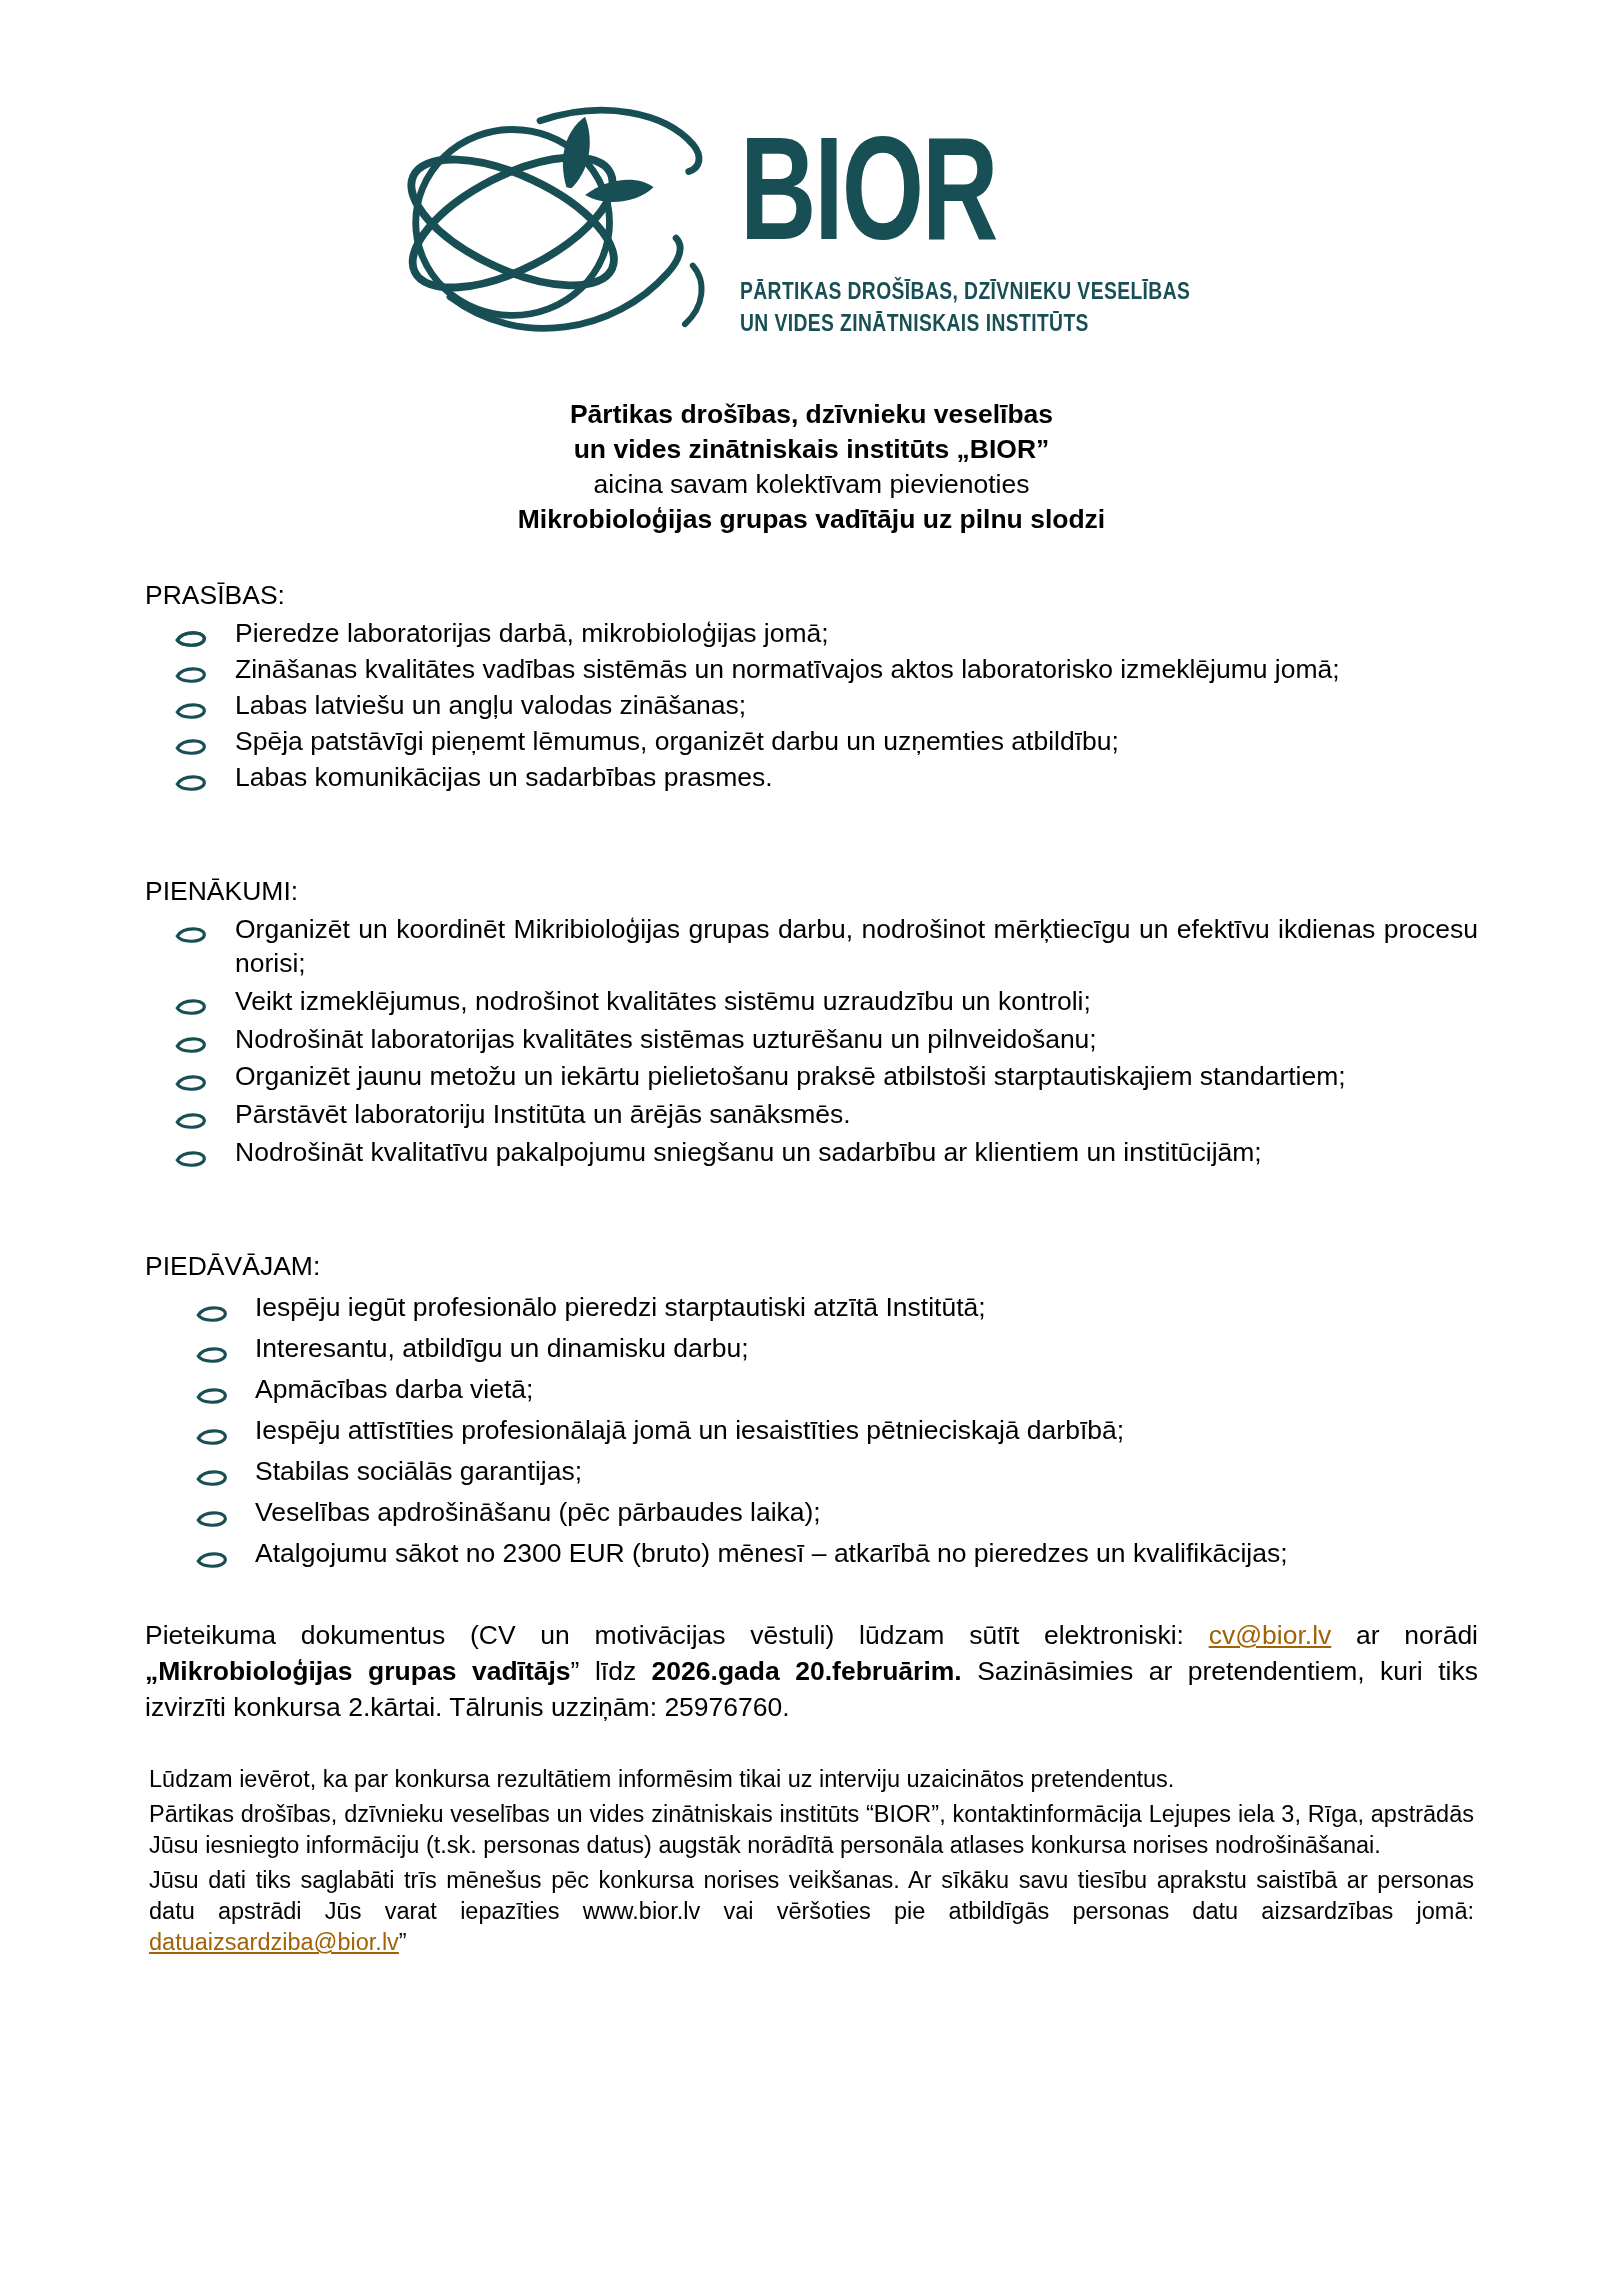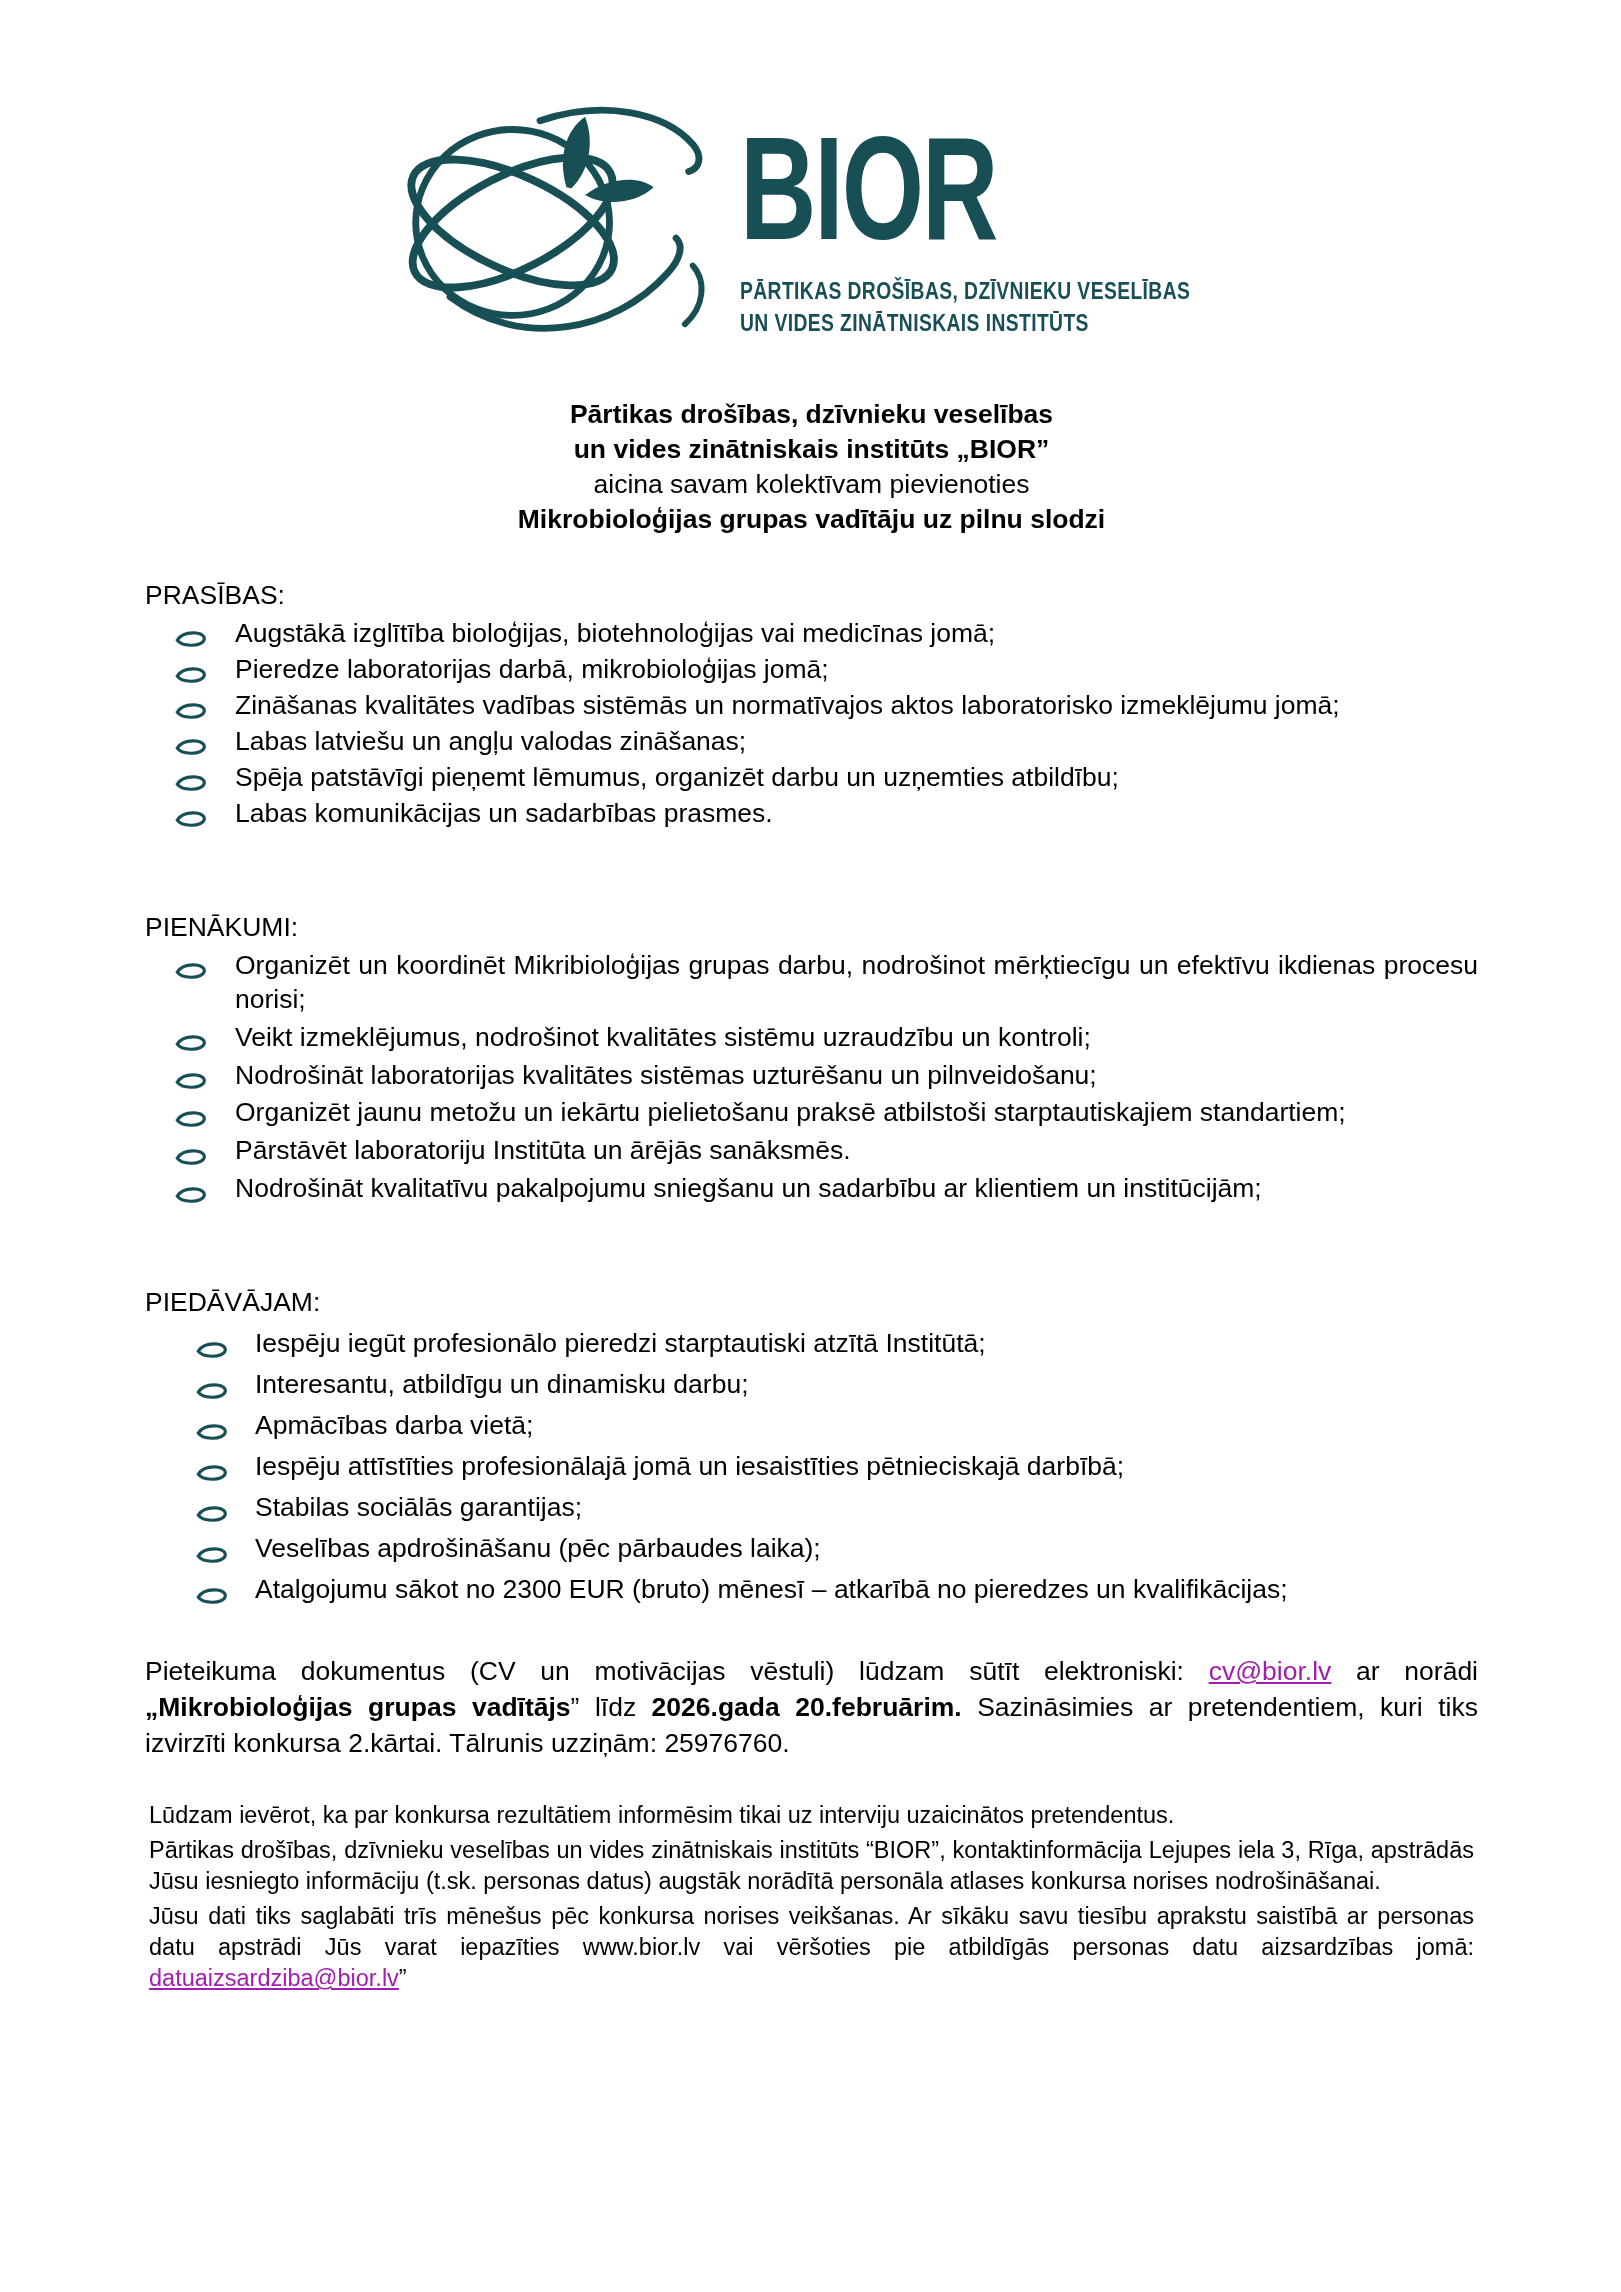--- a/index.html
+++ b/index.html
@@ -38,21 +38,21 @@
   ul.list li { position: relative; padding-left: 90px; margin-top: 2px; text-align: justify; }
   ul.list li .bullet { position: absolute; left: 30px; top: 6.9px; width: 32px; height: 18.6px; }
   ul.duties li { margin-top: 3.9px; }
   ul.offer  li { padding-left: 110px; margin-top: 7px; }
   ul.offer  li .bullet { left: 51px; }
 
   
   .apply { margin: 47px 0 0 0; font-size: 26.5px; line-height: 36px; text-align: justify; }
   .privacy { margin-top: 39px; font-size: 23.5px; line-height: 31px; text-align: justify; }
   .privacy p { margin: 4px; }
-  a.link { color: #a21caf; text-decoration: underline; cursor: pointer; }
+  a.link { color: #a16207; text-decoration: underline; cursor: pointer; }
 </style>
 </head>
 <body>
 
 <div class="page">
 
   <div class="logo-row">
     <div class="globe">
       <svg width="323" height="255" viewBox="0 0 330 260" aria-hidden="true">
         <g fill="none" stroke="#174f55" stroke-linecap="round">
@@ -83,21 +83,21 @@
     <div class="b">un vides zinātniskais institūts „BIOR”</div>
     <div>aicina savam kolektīvam pievienoties</div>
     <div class="b">Mikrobioloģijas grupas vadītāju uz pilnu slodzi</div>
   </div>
 
   <div>
     <div class="sec-heading first">PRASĪBAS:</div>
     <ul class="list">
       <li><span class="bullet"><svg viewBox="0 0 34 20" width="32" height="18.6">
               <path d="M2.2 10.8 C6.5 4.6 15 2.6 22.5 3.3 C28.5 3.9 31.8 6.6 31.3 10 C30.7 14 24.2 16.7 16.8 16.4 C9.8 16.1 4.3 14 2.2 10.8 Z" fill="none" stroke="#174f55" stroke-width="3.3"></path>
-            </svg></span><span class="li-text">Augstākā izglītība bioloģijas, biotehnoloģijas vai medicīnas jomā;</span></li>
+            </svg></span></li>
       <li><span class="bullet"><svg viewBox="0 0 34 20" width="32" height="18.6">
               <path d="M2.2 10.8 C6.5 4.6 15 2.6 22.5 3.3 C28.5 3.9 31.8 6.6 31.3 10 C30.7 14 24.2 16.7 16.8 16.4 C9.8 16.1 4.3 14 2.2 10.8 Z" fill="none" stroke="#174f55" stroke-width="3.3"></path>
             </svg></span><span class="li-text">Pieredze laboratorijas darbā, mikrobioloģijas jomā;</span></li>
       <li><span class="bullet"><svg viewBox="0 0 34 20" width="32" height="18.6">
               <path d="M2.2 10.8 C6.5 4.6 15 2.6 22.5 3.3 C28.5 3.9 31.8 6.6 31.3 10 C30.7 14 24.2 16.7 16.8 16.4 C9.8 16.1 4.3 14 2.2 10.8 Z" fill="none" stroke="#174f55" stroke-width="3.3"></path>
             </svg></span><span class="li-text">Zināšanas kvalitātes vadības sistēmās un normatīvajos aktos laboratorisko izmeklējumu jomā;</span></li>
       <li><span class="bullet"><svg viewBox="0 0 34 20" width="32" height="18.6">
               <path d="M2.2 10.8 C6.5 4.6 15 2.6 22.5 3.3 C28.5 3.9 31.8 6.6 31.3 10 C30.7 14 24.2 16.7 16.8 16.4 C9.8 16.1 4.3 14 2.2 10.8 Z" fill="none" stroke="#174f55" stroke-width="3.3"></path>
             </svg></span><span class="li-text">Labas latviešu un angļu valodas zināšanas;</span></li>
       <li><span class="bullet"><svg viewBox="0 0 34 20" width="32" height="18.6">

